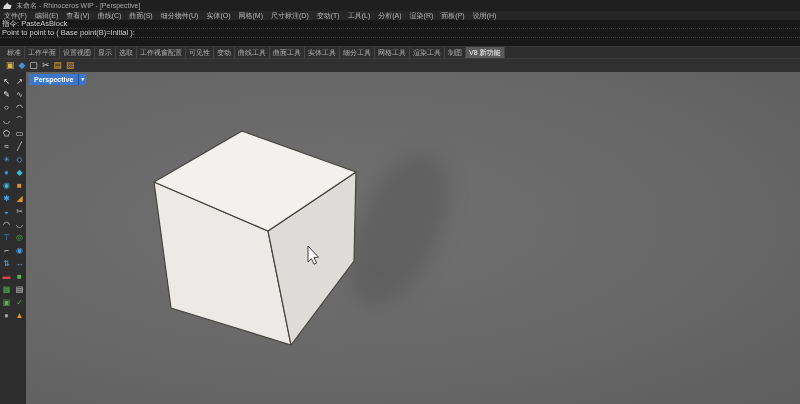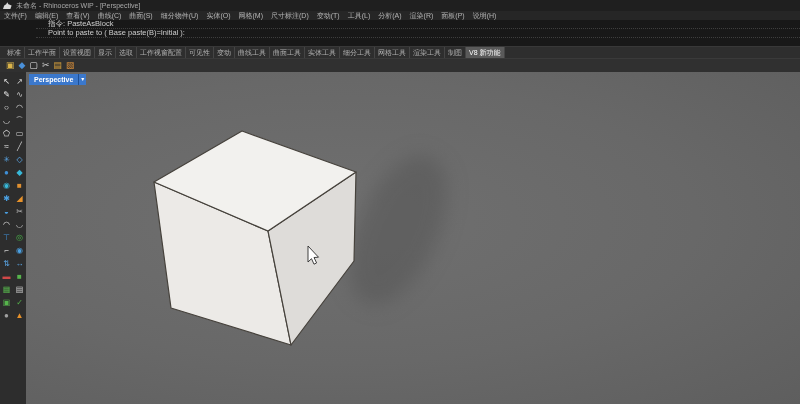--- a/index.html
+++ b/index.html
@@ -12,22 +12,22 @@
             color:#a9a9a9;font-size:7px;white-space:nowrap;}
 
   
   .menubar{position:absolute;left:0;top:11px;width:800px;height:9px;background:#262626;
            display:flex;align-items:center;color:#b4b4b4;font-size:7px;}
   .menu-item{padding:0 4px;white-space:nowrap;cursor:default;}
 
   
   .cmdarea{position:absolute;left:0;top:20px;width:800px;height:26px;background:#181818;
            color:#cfcfcf;font-size:7.5px;box-sizing:border-box;}
-  .cmd-line{height:8px;line-height:8px;padding-left:12px;border-bottom:1px dotted #3e3e3e;
-            white-space:nowrap;overflow:hidden;margin-left:36px;}
+  .cmd-line{height:8px;line-height:8px;padding-left:2px;border-bottom:1px dotted #3e3e3e;
+            white-space:nowrap;overflow:hidden;}
   .cmd-prompt{height:8px;line-height:8px;padding-left:3px;color:#e8e8e8;}
 
   
   .tabsrow{position:absolute;left:0;top:46px;width:800px;height:12px;background:#2e2e2e;
            display:flex;align-items:center;font-size:7px;color:#b0b0b0;padding-left:4px;
            box-sizing:border-box;border-top:1px solid #383838;}
   .tab{padding:1px 3px;border-right:1px solid #454545;white-space:nowrap;cursor:default;}
 
   
   .iconsrow{position:absolute;left:0;top:58px;width:800px;height:14px;background:#303030;
@@ -93,21 +93,21 @@
       <span class="menu-item">面板(P)</span>
 
       <span class="menu-item">说明(H)</span>
     </div>
 
   <div class="cmdarea">
     <div>
 
         <div class="cmd-line">指令: PasteAsBlock</div>
 
-        <div class="cmd-line">Point to paste to ( Base paste(B)=Initial ):</div>
+        <div class="cmd-line">Point to point to ( Base point(B)=Initial ):</div>
       </div>
   </div>
 
   <div class="tabsrow">
 
       <span class="tab" style="background-color: transparent; color: rgb(176, 176, 176);">标准</span>
 
       <span class="tab" style="background-color: transparent; color: rgb(176, 176, 176);">工作平面</span>
 
       <span class="tab" style="background-color: transparent; color: rgb(176, 176, 176);">设置视图</span>

